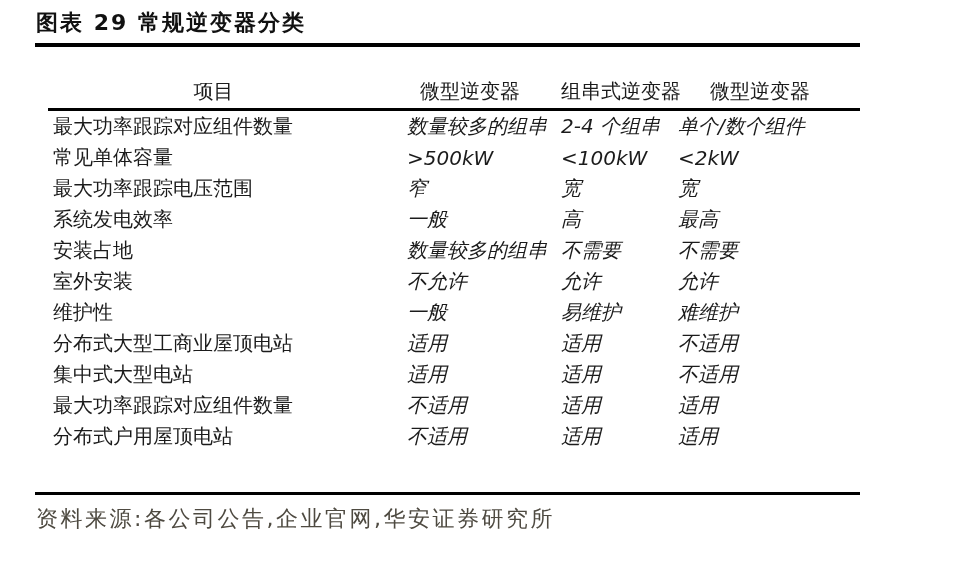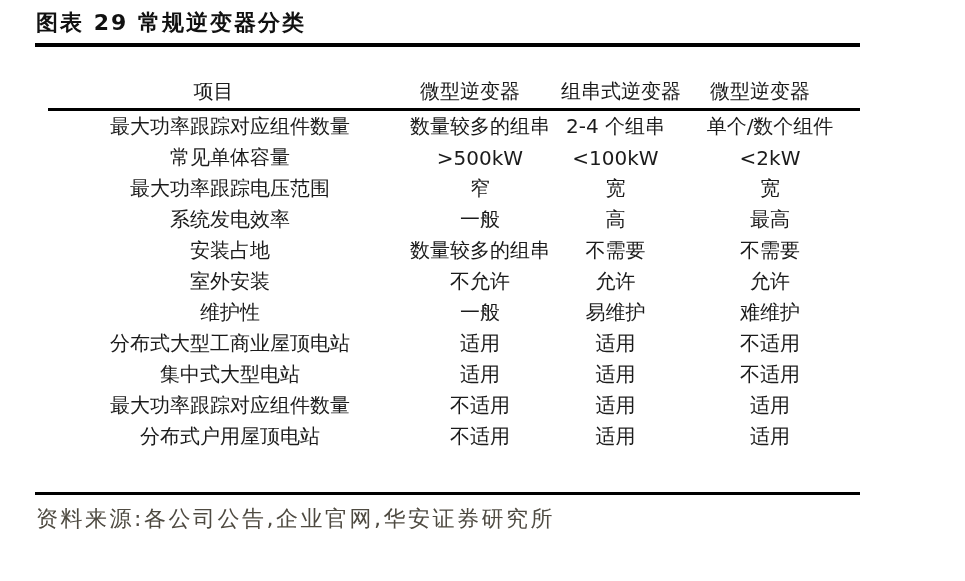--- a/index.html
+++ b/index.html
@@ -55,26 +55,27 @@
     border-bottom: 3px solid #000000;
     white-space: nowrap;
   }
   table.classification tbody td {
     height: 31px;
     padding: 0;
     white-space: nowrap;
     vertical-align: middle;
   }
   table.classification tbody td.c-label {
-    text-align: center;
+    text-align: left;
     padding-left: 5px;
   }
   table.classification tbody td.c-val {
-    text-align: center;
+    text-align: left;
     padding-right: 8px;
+    font-style: italic;
   }
   .source-rule {
     position: absolute;
     left: 35px;
     top: 492px;
     width: 895px;
     height: 3px;
     background: #000000;
   }
   .source-note {

